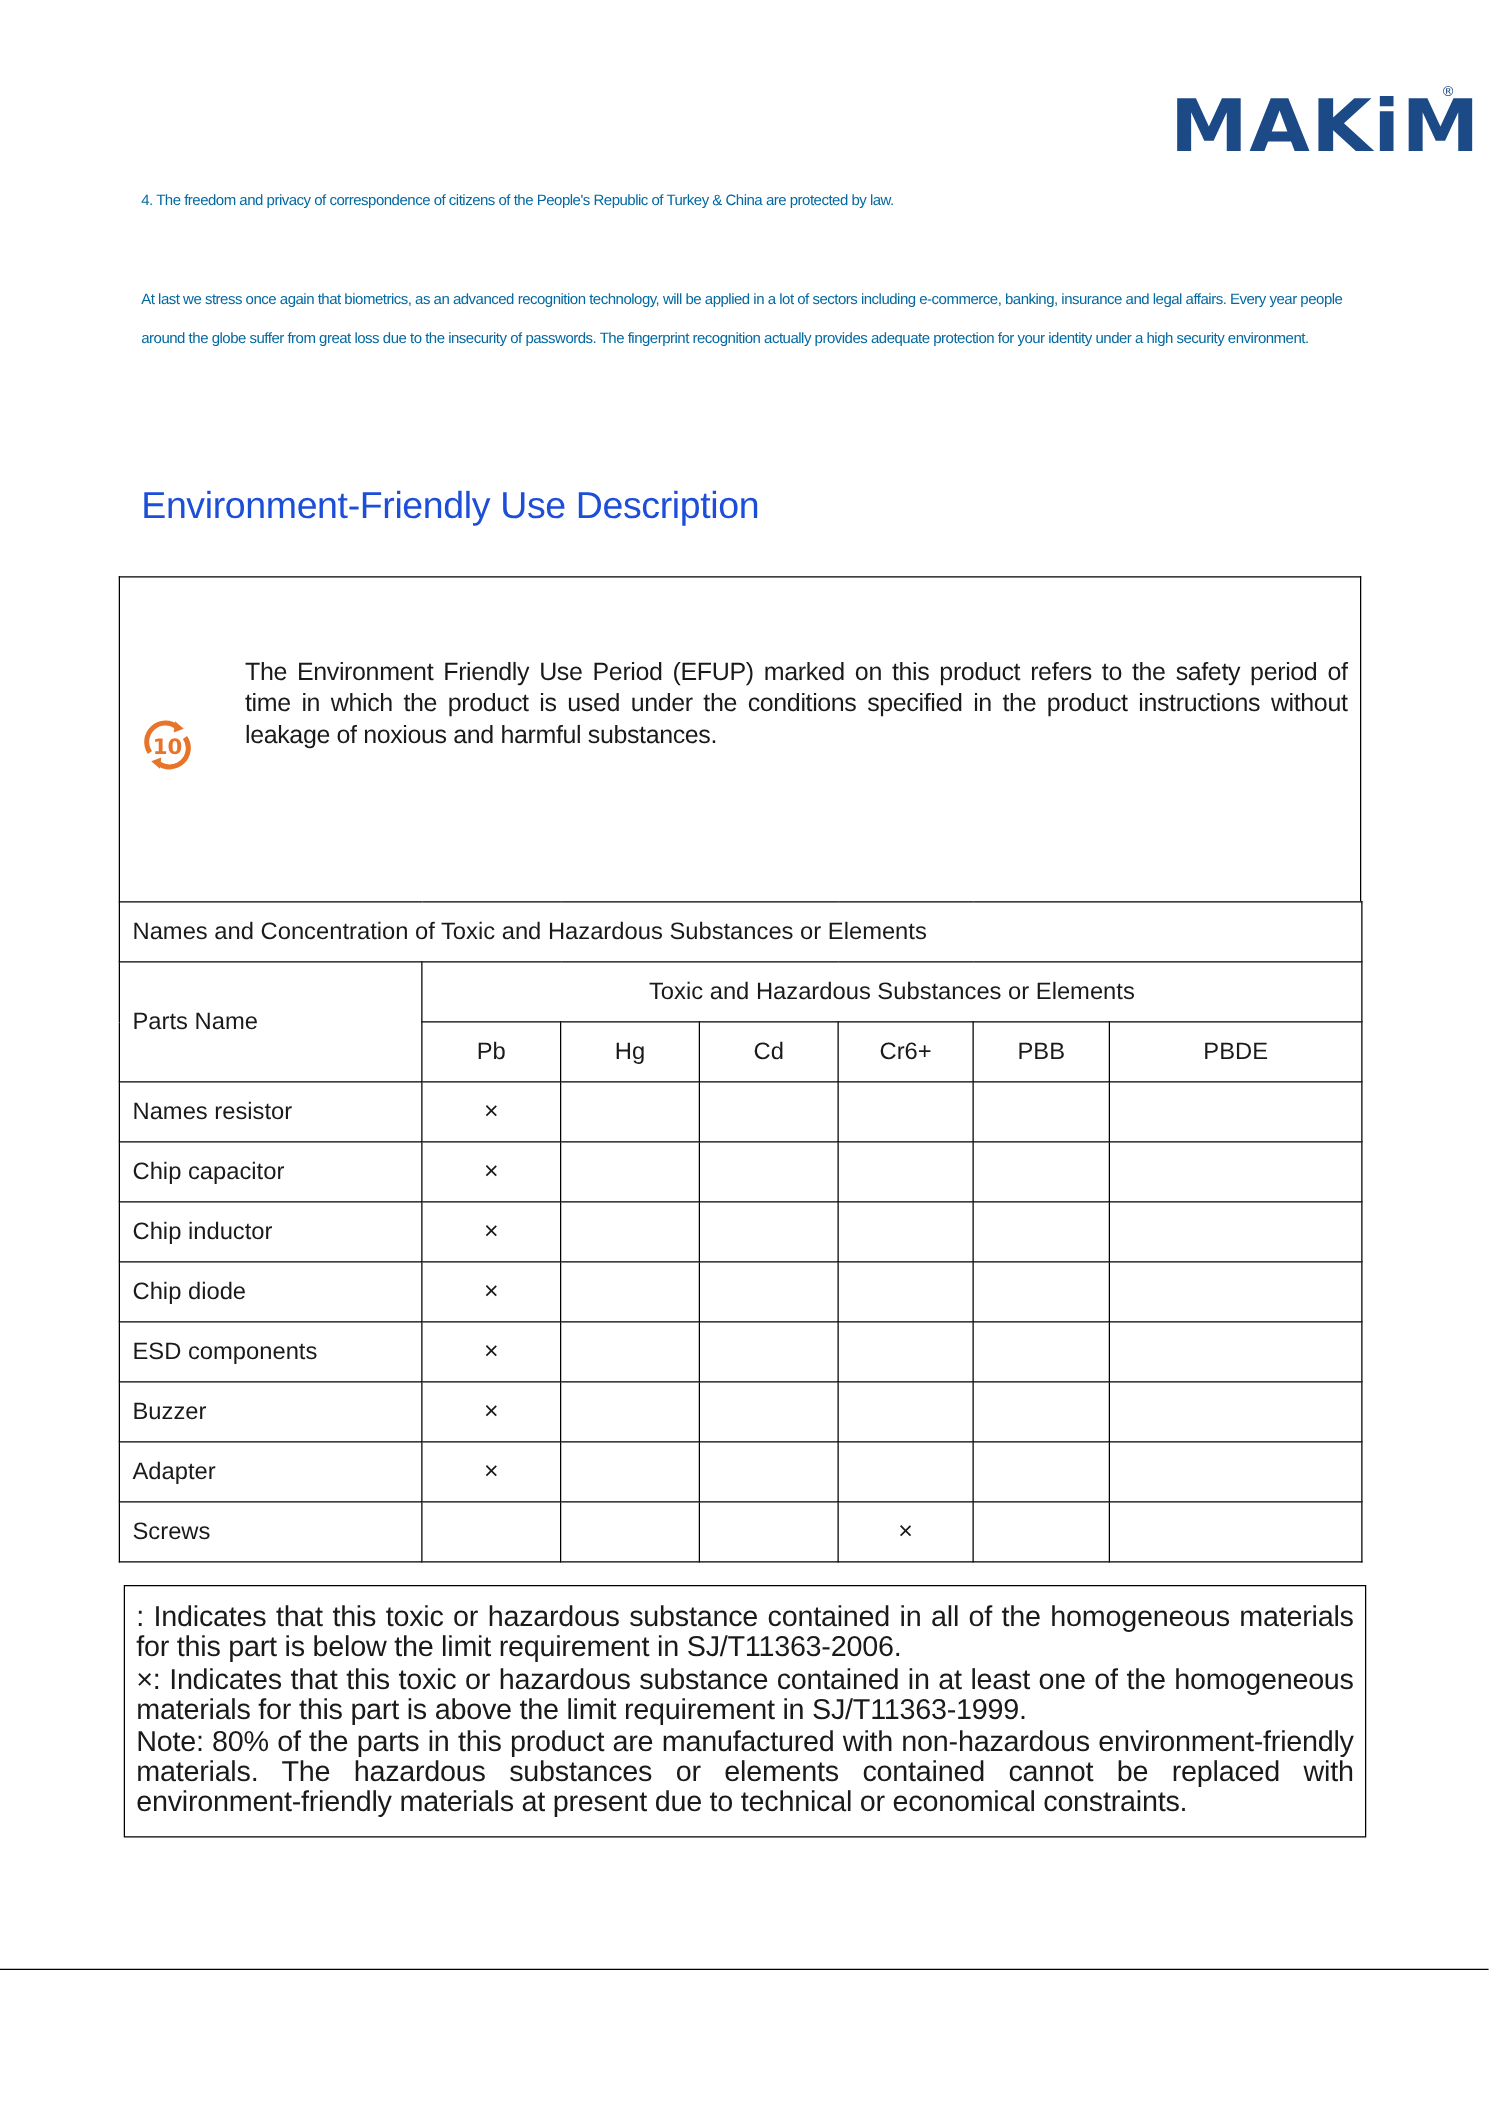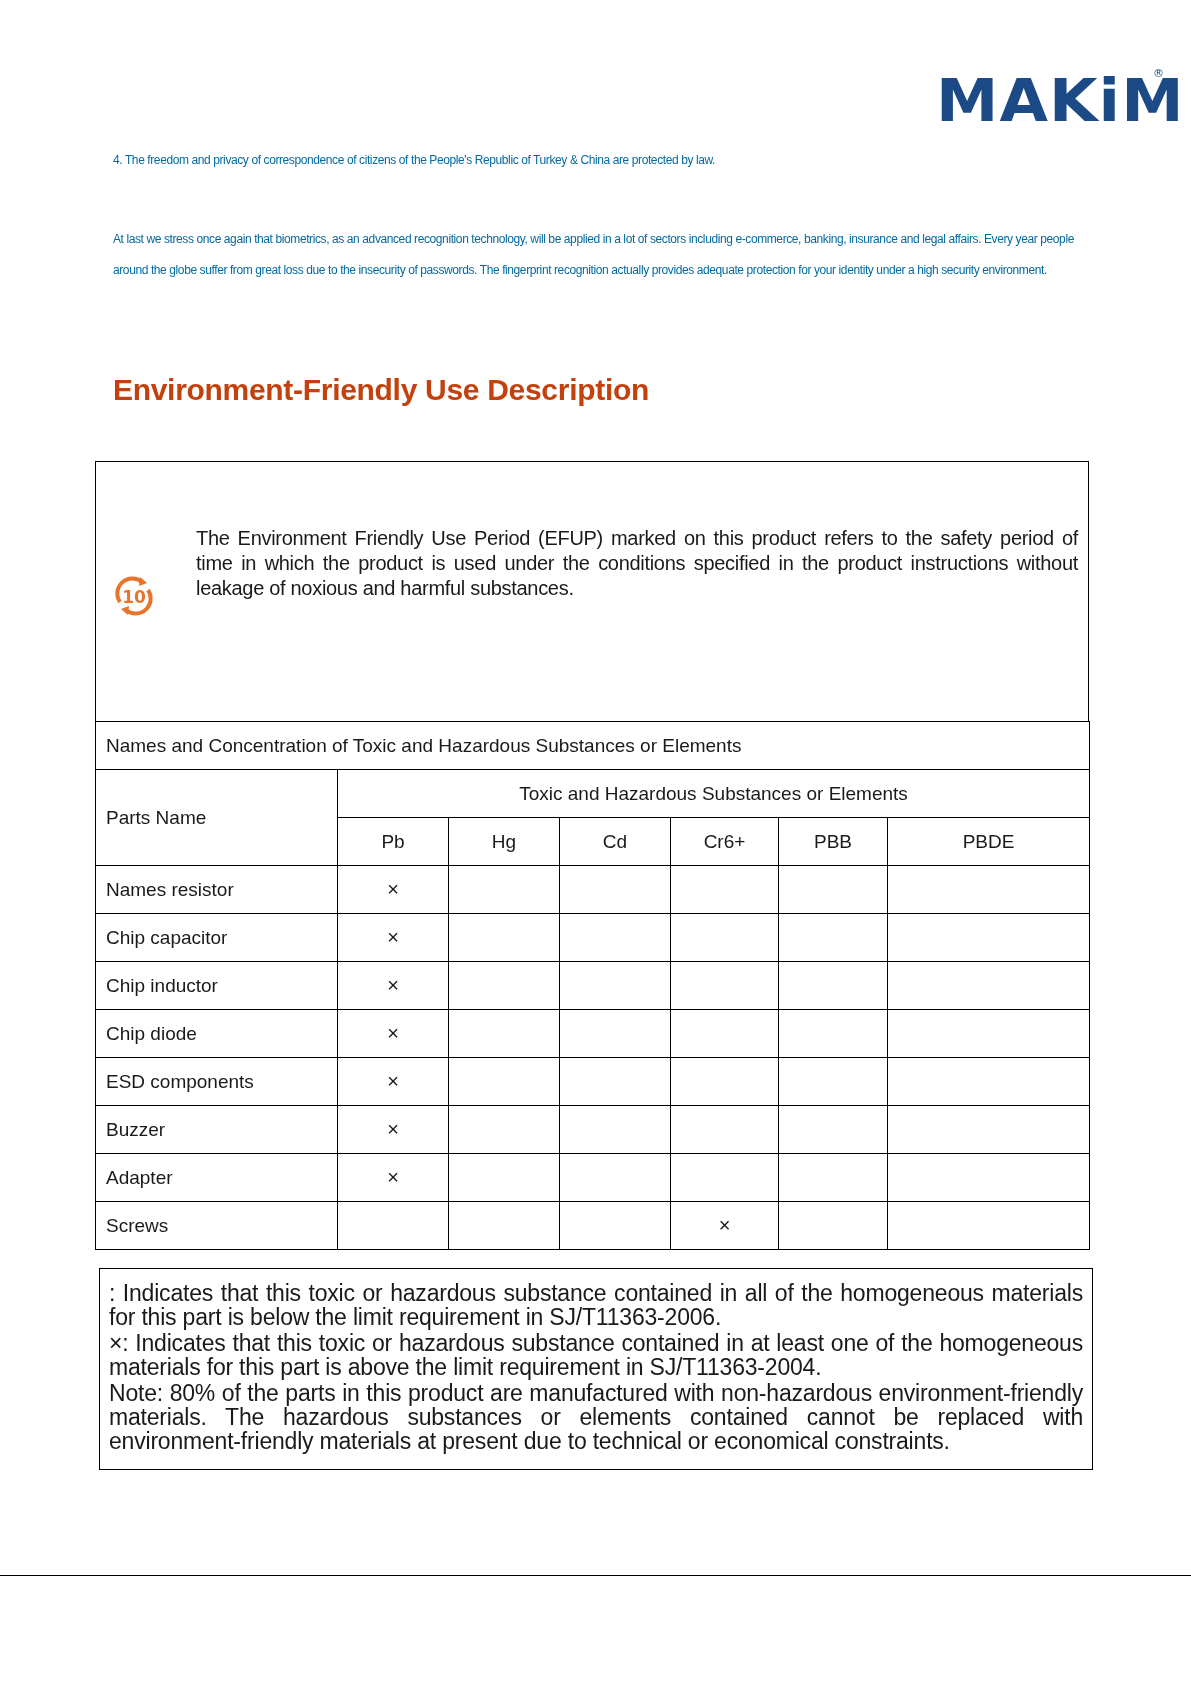--- a/index.html
+++ b/index.html
@@ -19,22 +19,22 @@
   .logo-reg {
     position: absolute; right: 0px; top: -4px; font-size: 11px; color: #1c4a86;
     font-family: "DejaVu Sans", sans-serif;
   }
   .para {
     position: absolute; left: 113px; width: 980px;
     font-size: 12px; line-height: 31px; color: #0369a1;
     letter-spacing: -0.4px;
   }
   .heading {
-    position: absolute; left: 113px; top: 370px;
-    font-size: 30px; line-height: 40px; color: #c2410c; letter-spacing: -0.3px; font-weight: bold;
+    position: absolute; left: 113px; top: 385px;
+    font-size: 30px; line-height: 40px; color: #1d4ed8; letter-spacing: -0.3px;
   }
   .efup-box {
     position: absolute; left: 95px; top: 461px; width: 994px; height: 260px;
     border: 1.5px solid #000; border-bottom: none; box-sizing: border-box;
   }
   .efup-icon {
     position: absolute; left: 16px; top: 112px; width: 44px; height: 44px;
   }
   .efup-text {
     position: absolute; left: 100px; top: 64px; width: 882px;
@@ -191,17 +191,17 @@
     <td class="mark"></td>
     <td class="mark">×</td>
     <td class="mark"></td>
     <td class="mark"></td>
   </tr>
 </tbody>
   </table>
 
 <div class="legend-box">
   <p> : Indicates that this toxic or hazardous substance contained in all of the homogeneous materials for this part is below the limit requirement in SJ/T11363-2006.</p>
-  <p>×: Indicates that this toxic or hazardous substance contained in at least one of the homogeneous materials for this part is above the limit requirement in SJ/T11363-2004.</p>
+  <p>×: Indicates that this toxic or hazardous substance contained in at least one of the homogeneous materials for this part is above the limit requirement in SJ/T11363-1999.</p>
   <p>Note: 80% of the parts in this product are manufactured with non-hazardous environment-friendly materials. The hazardous substances or elements contained cannot be replaced with environment-friendly materials at present due to technical or economical constraints.</p>
 </div>
 
 <div class="footer-rule"></div>
 
 </body></html>

